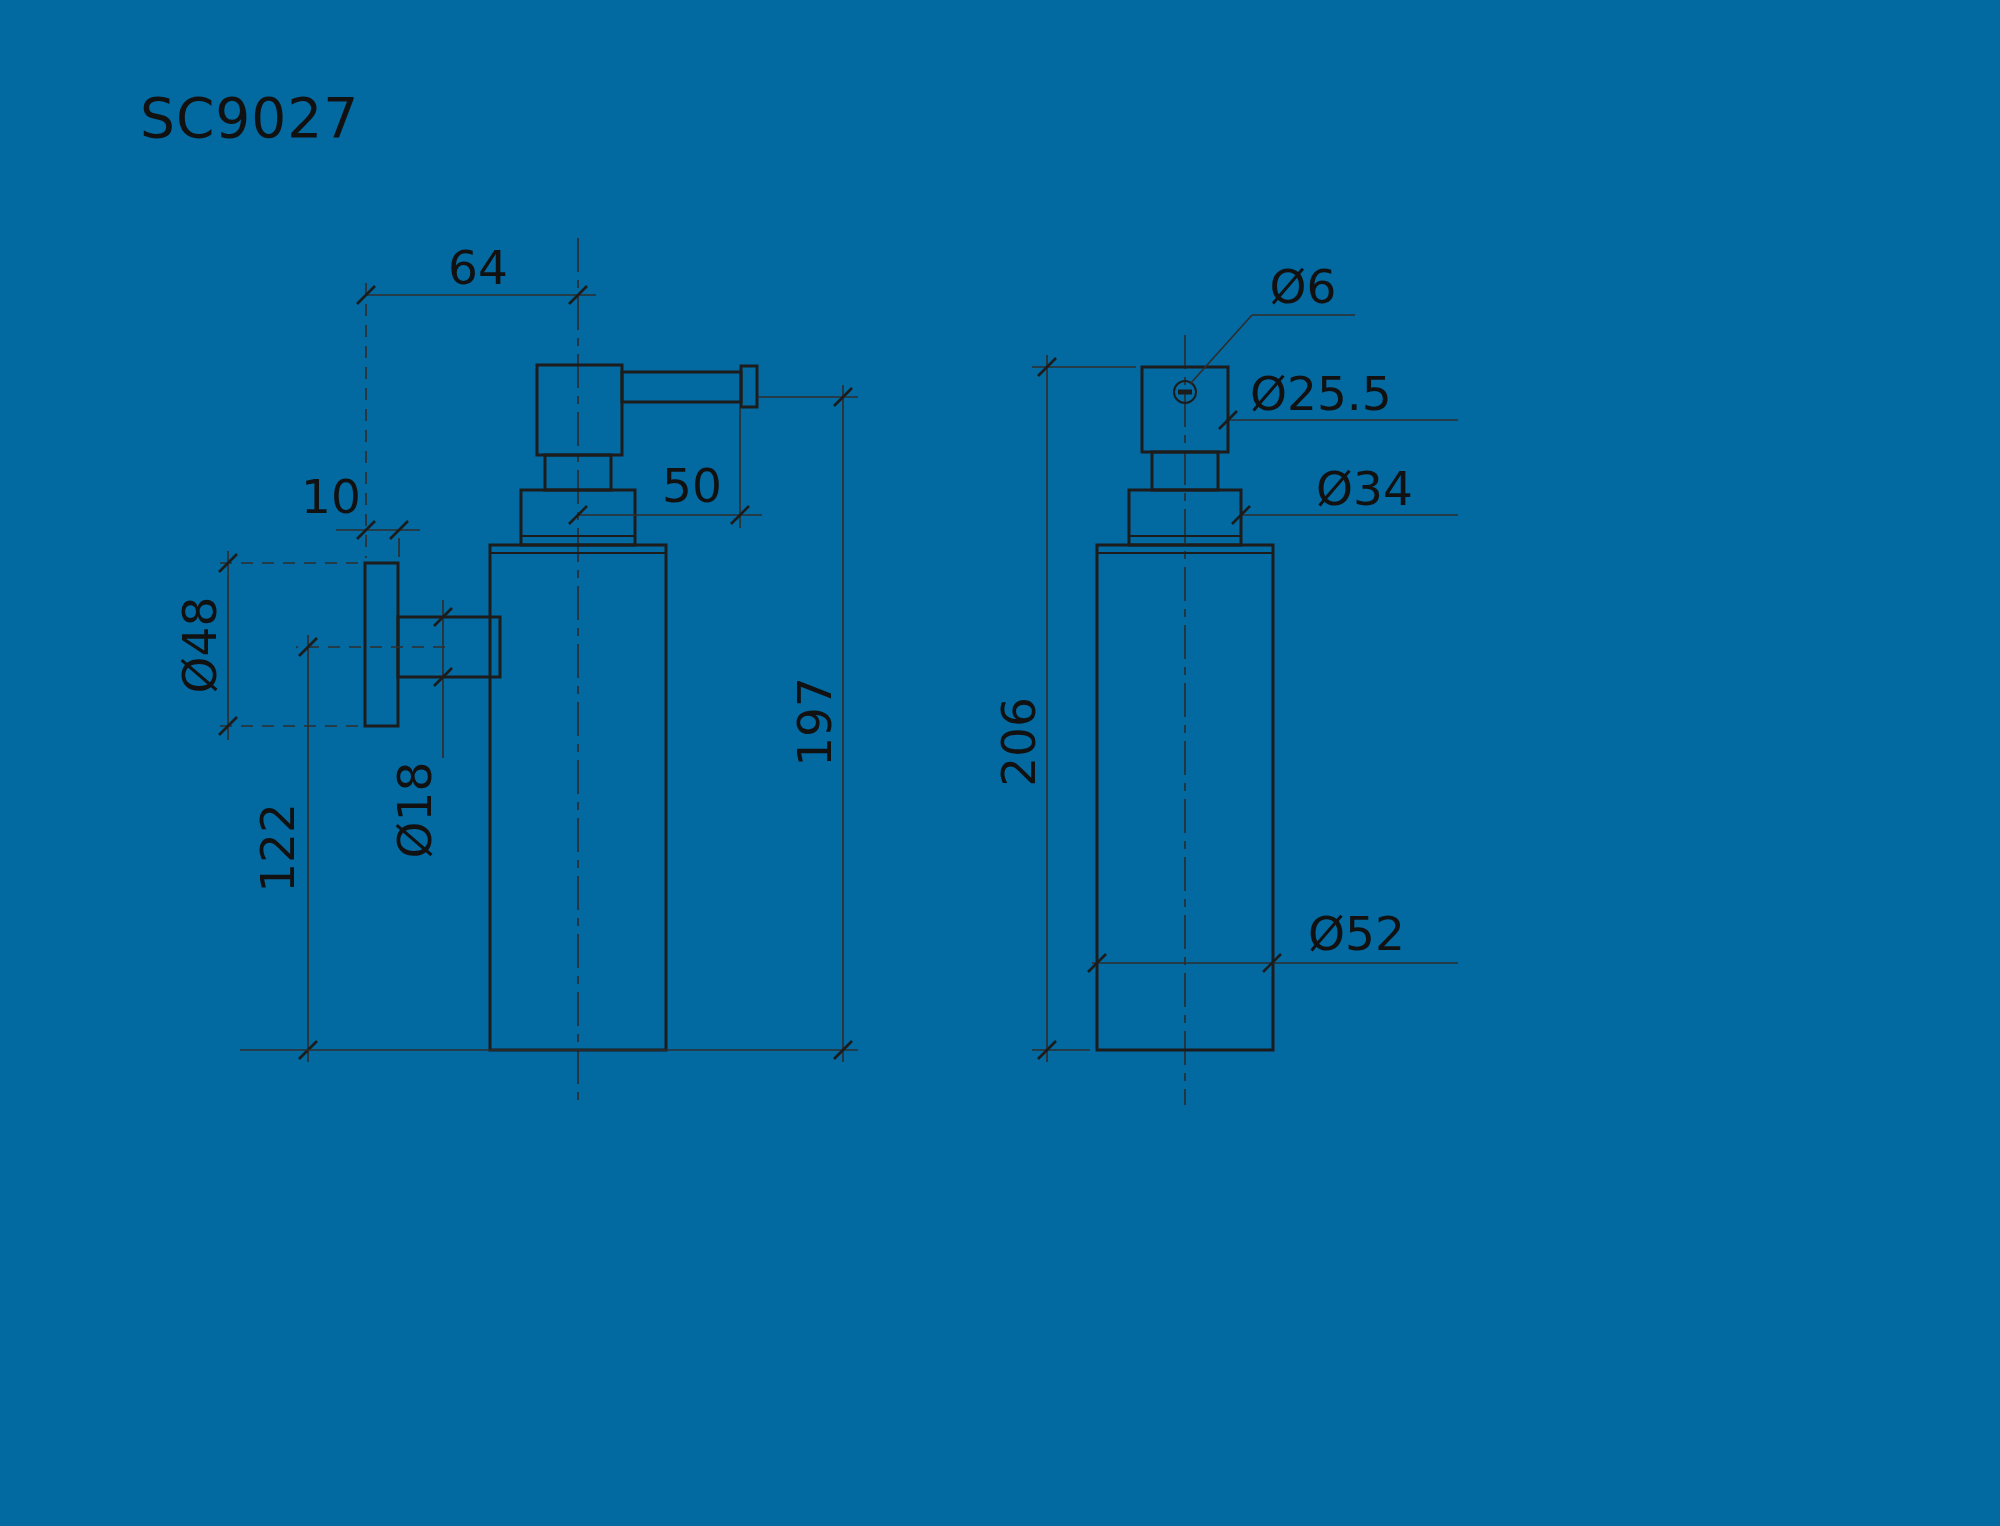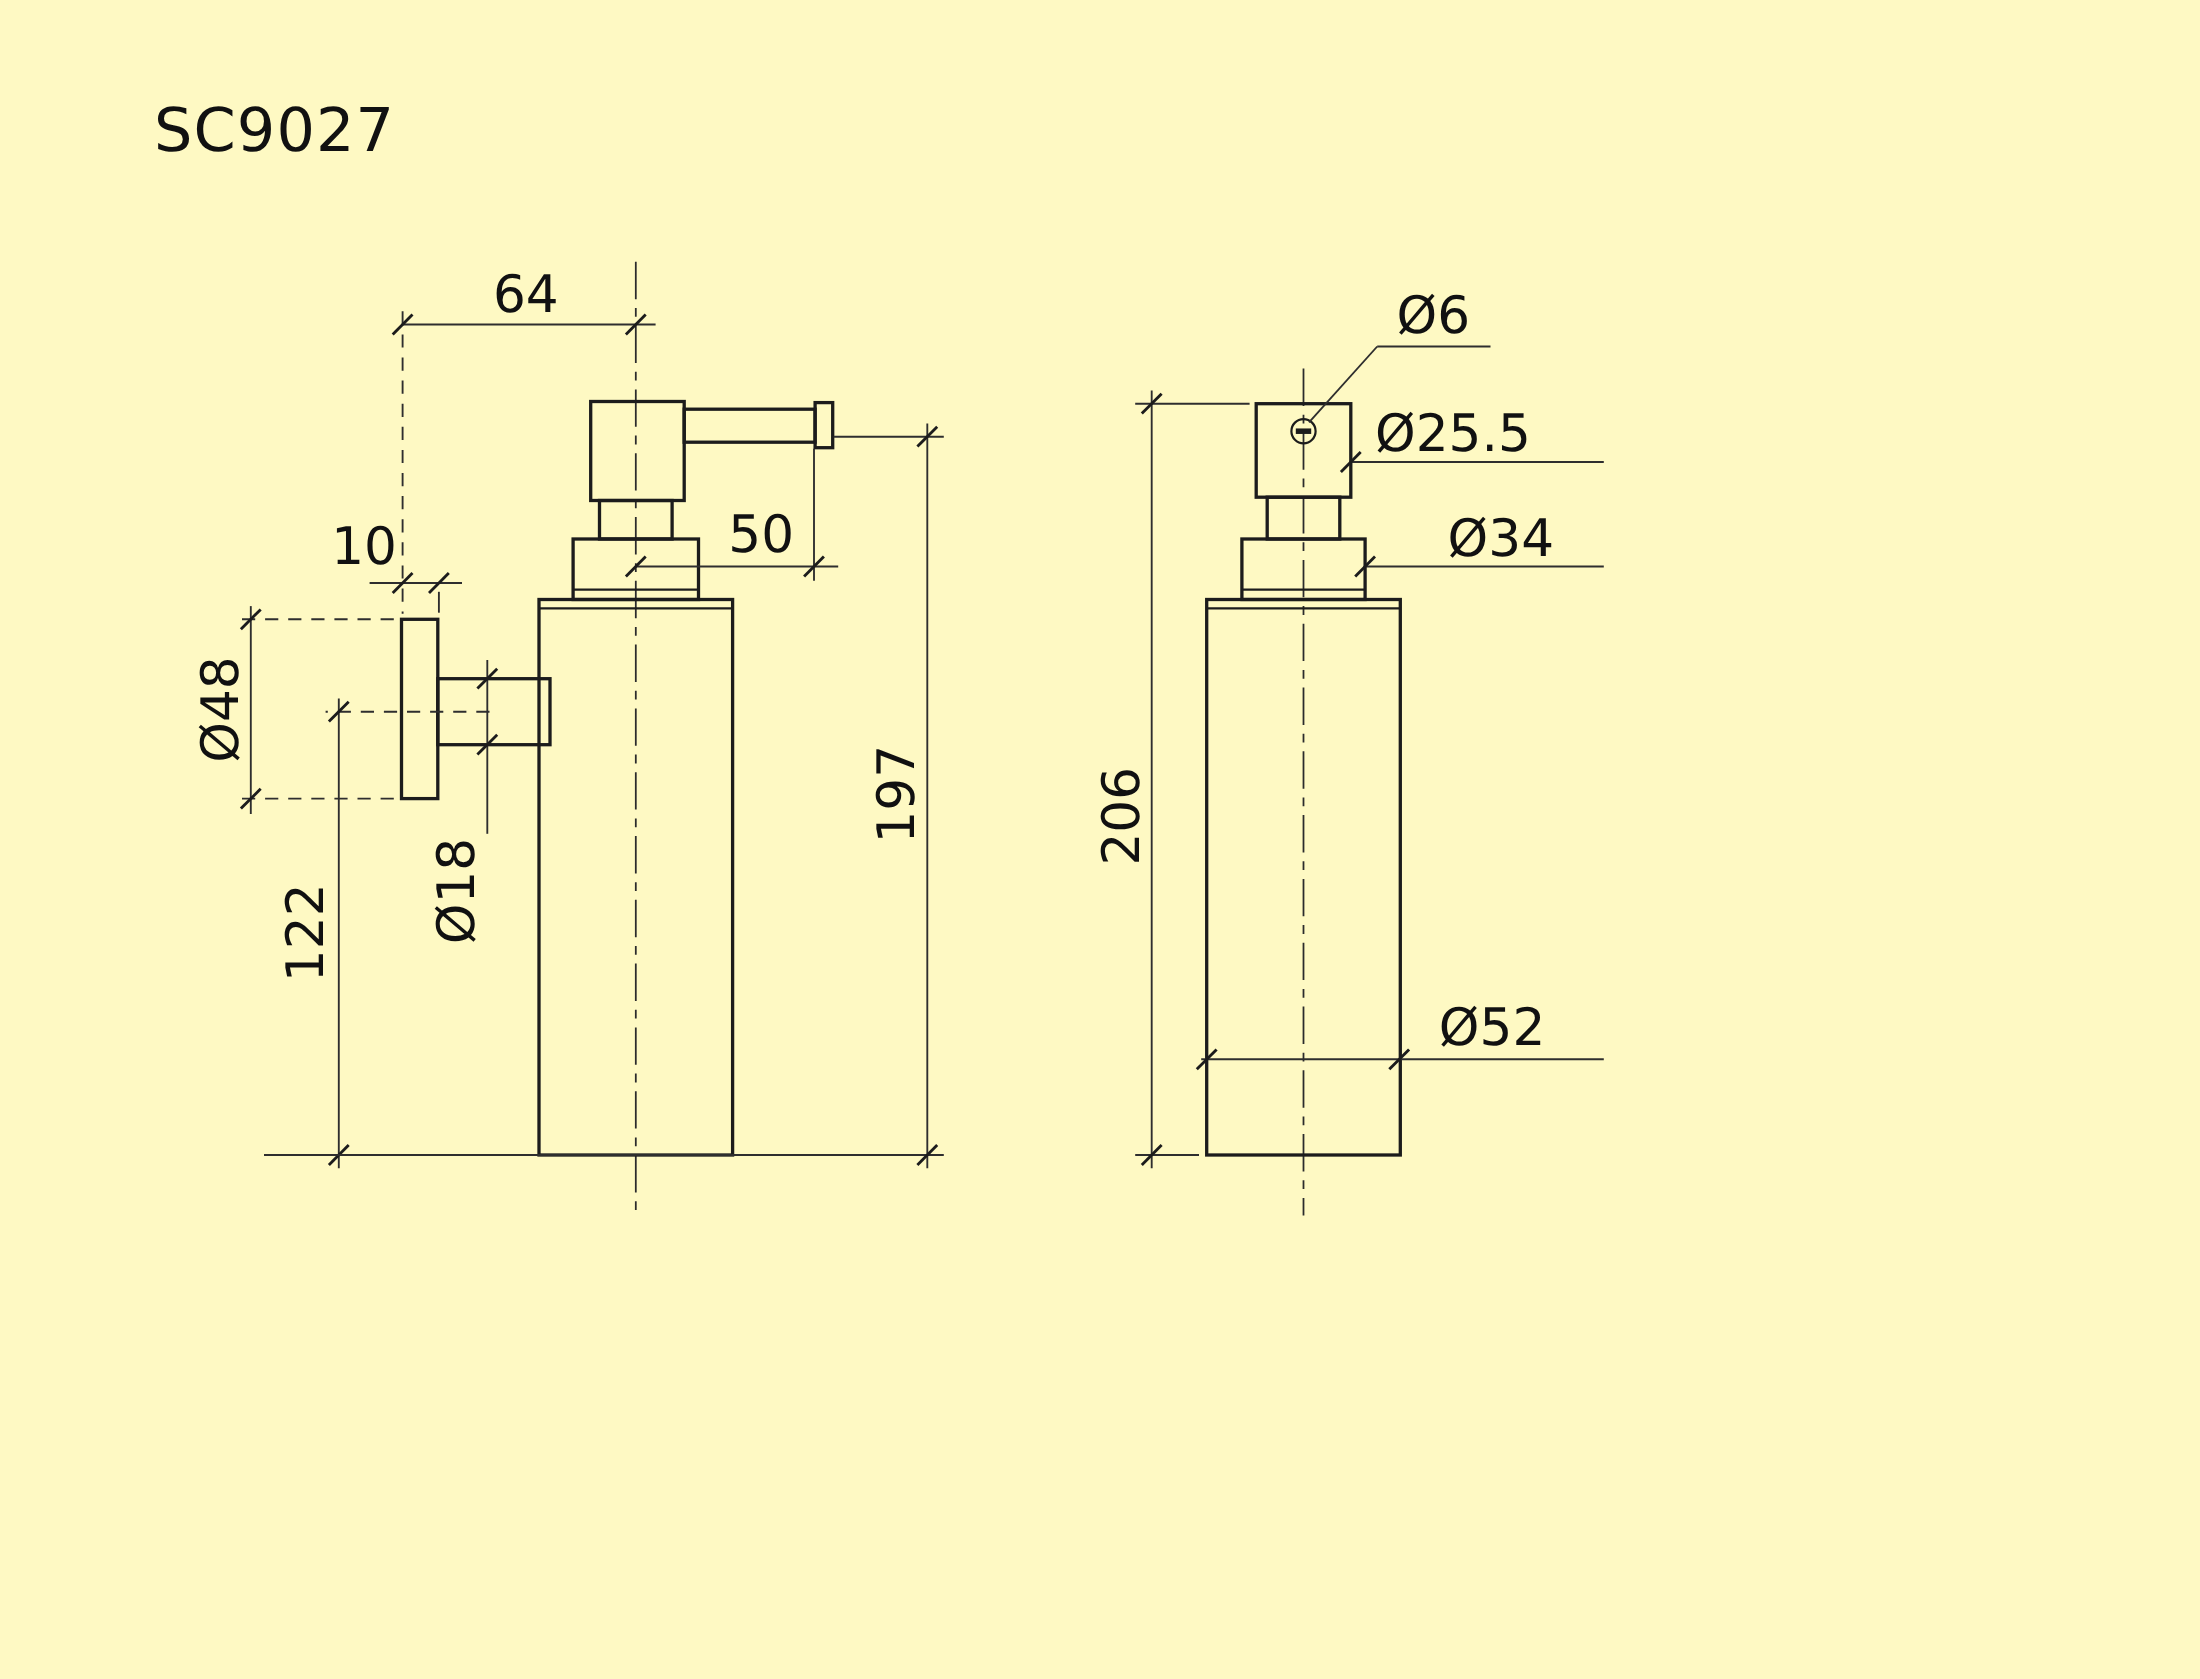--- a/index.html
+++ b/index.html
@@ -4,21 +4,21 @@
 <style>
   html, body {
     margin: 0;
     padding: 0;
     background: #ffffff;
   }
   .canvas {
     position: relative;
     width: 2000px;
     height: 1526px;
-    background: #fef9c3;
+    background: #0369a1;
     font-family: "DejaVu Sans", "Liberation Sans", sans-serif;
   }
   svg { display: block; }
 
   .outline {
     fill: none;
     stroke: #1c1c1c;
     stroke-width: 3;
     stroke-linejoin: miter;
   }

